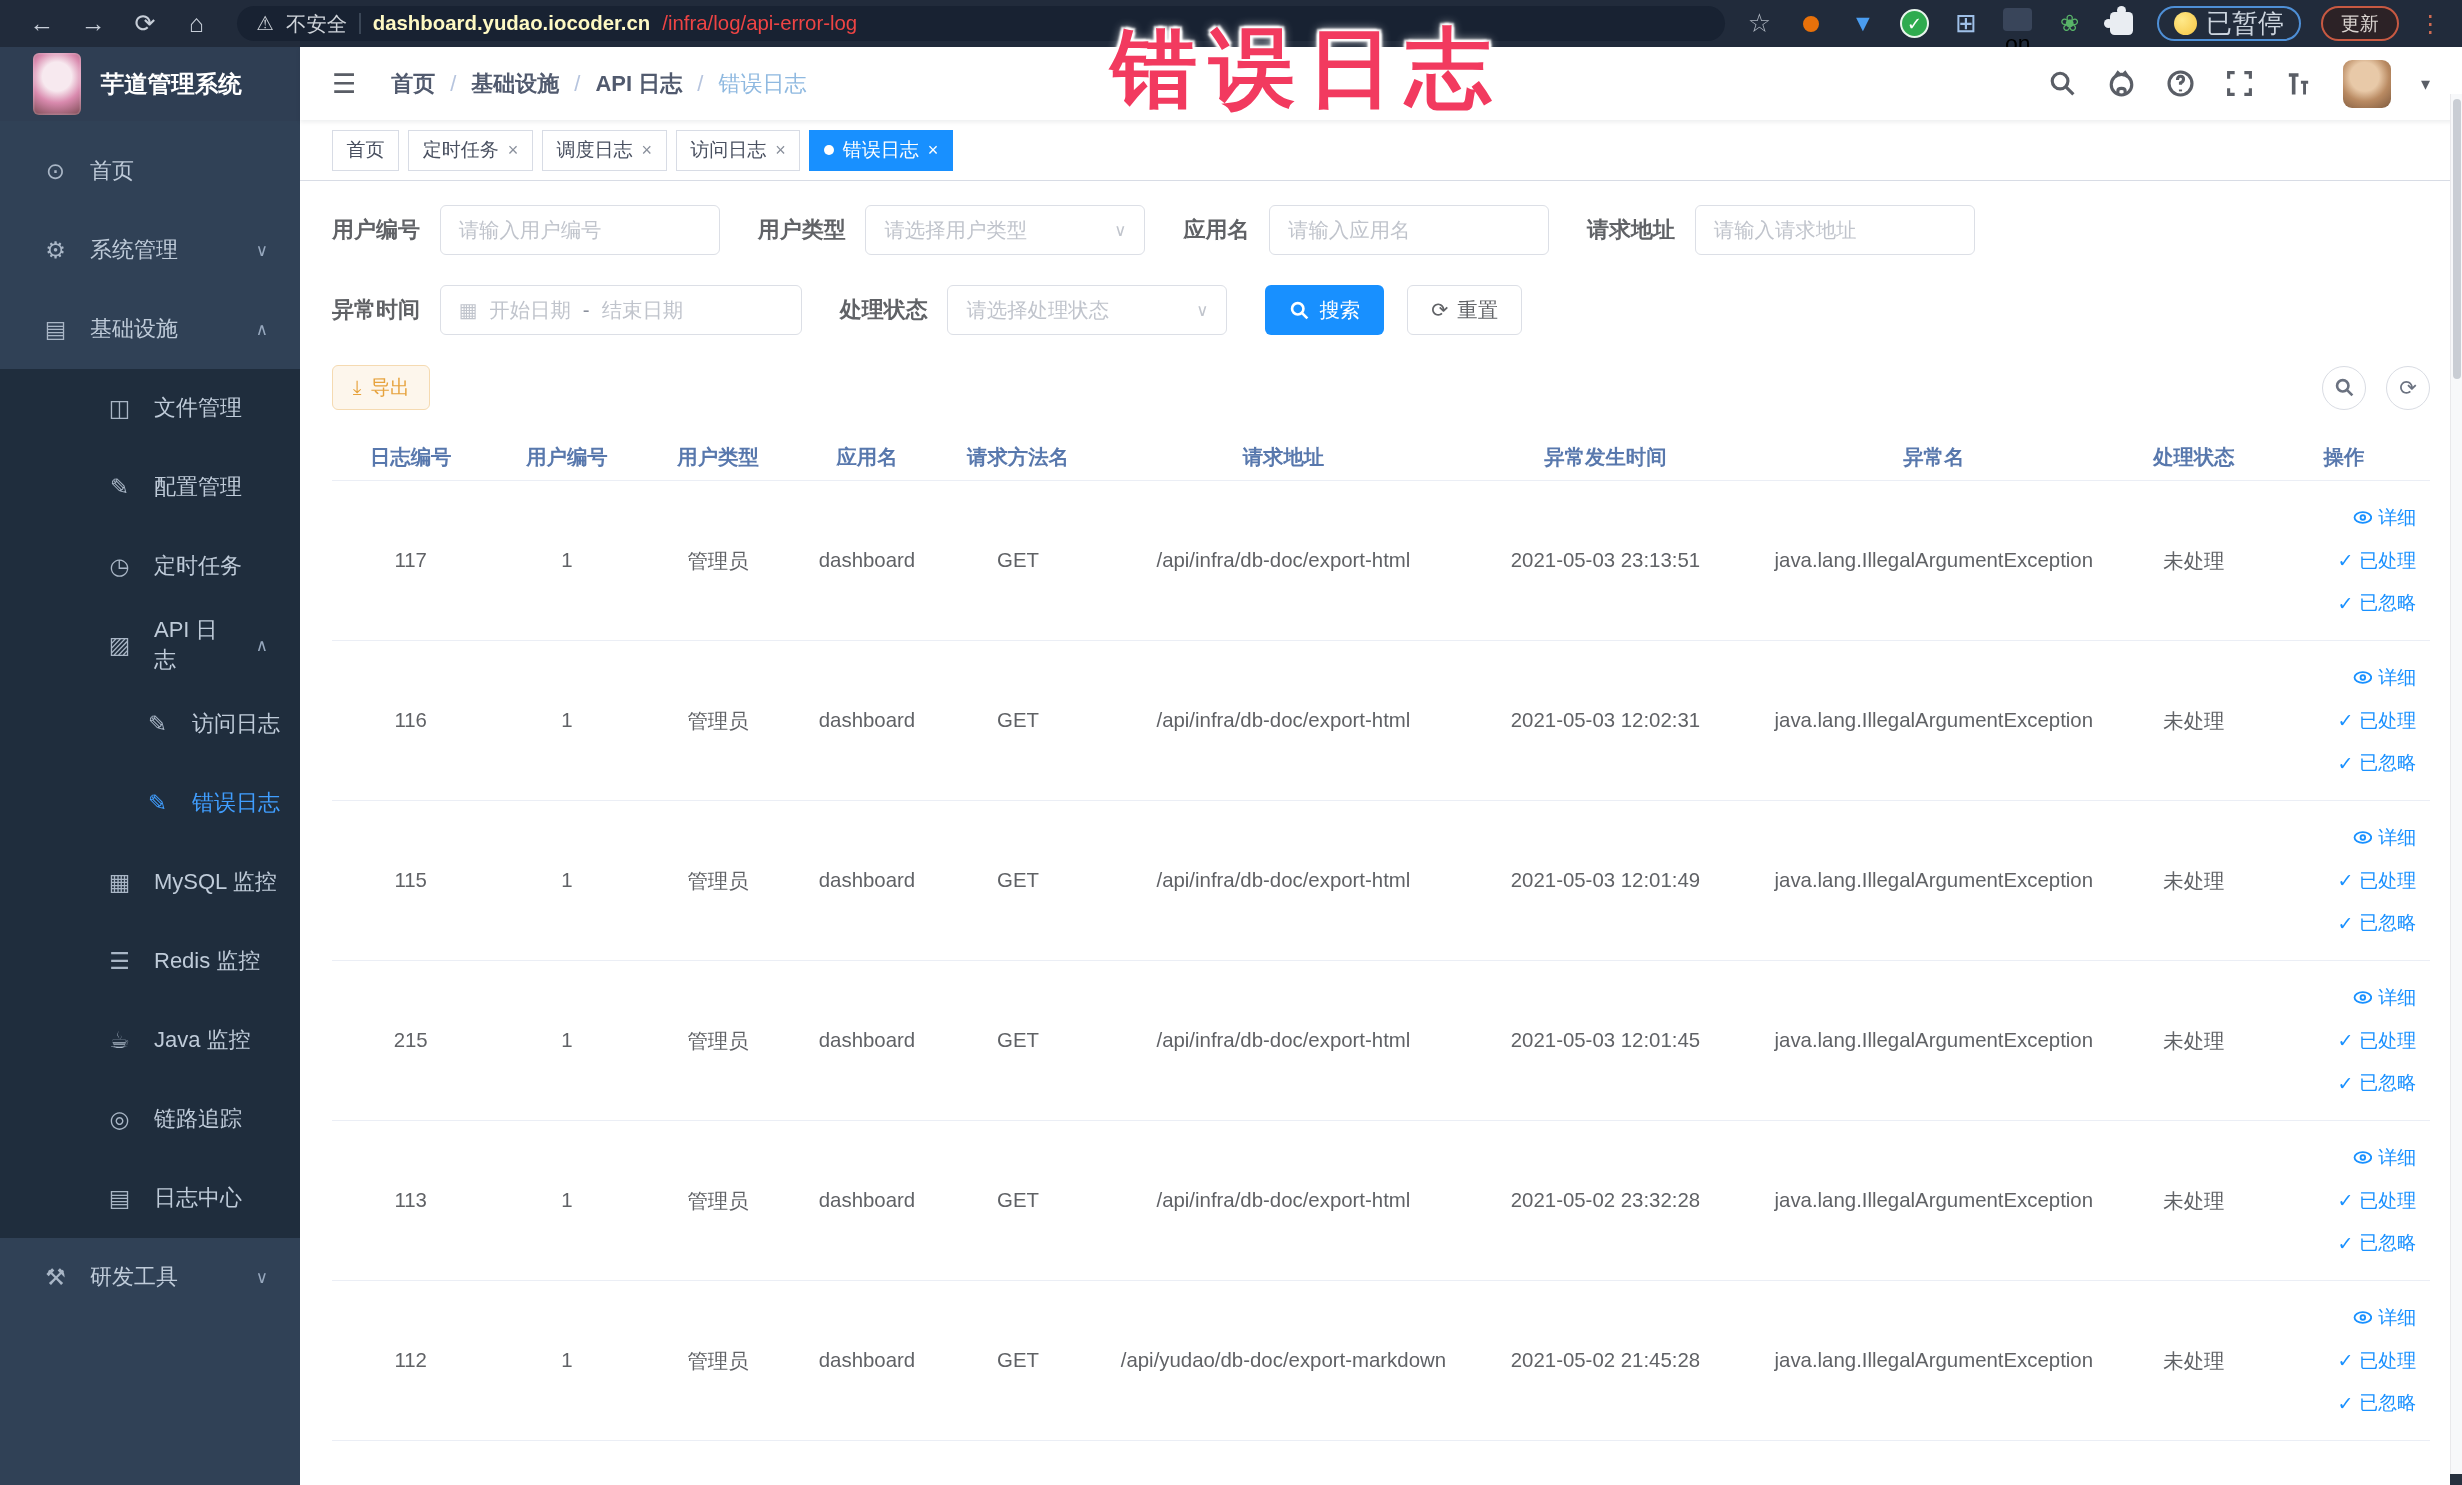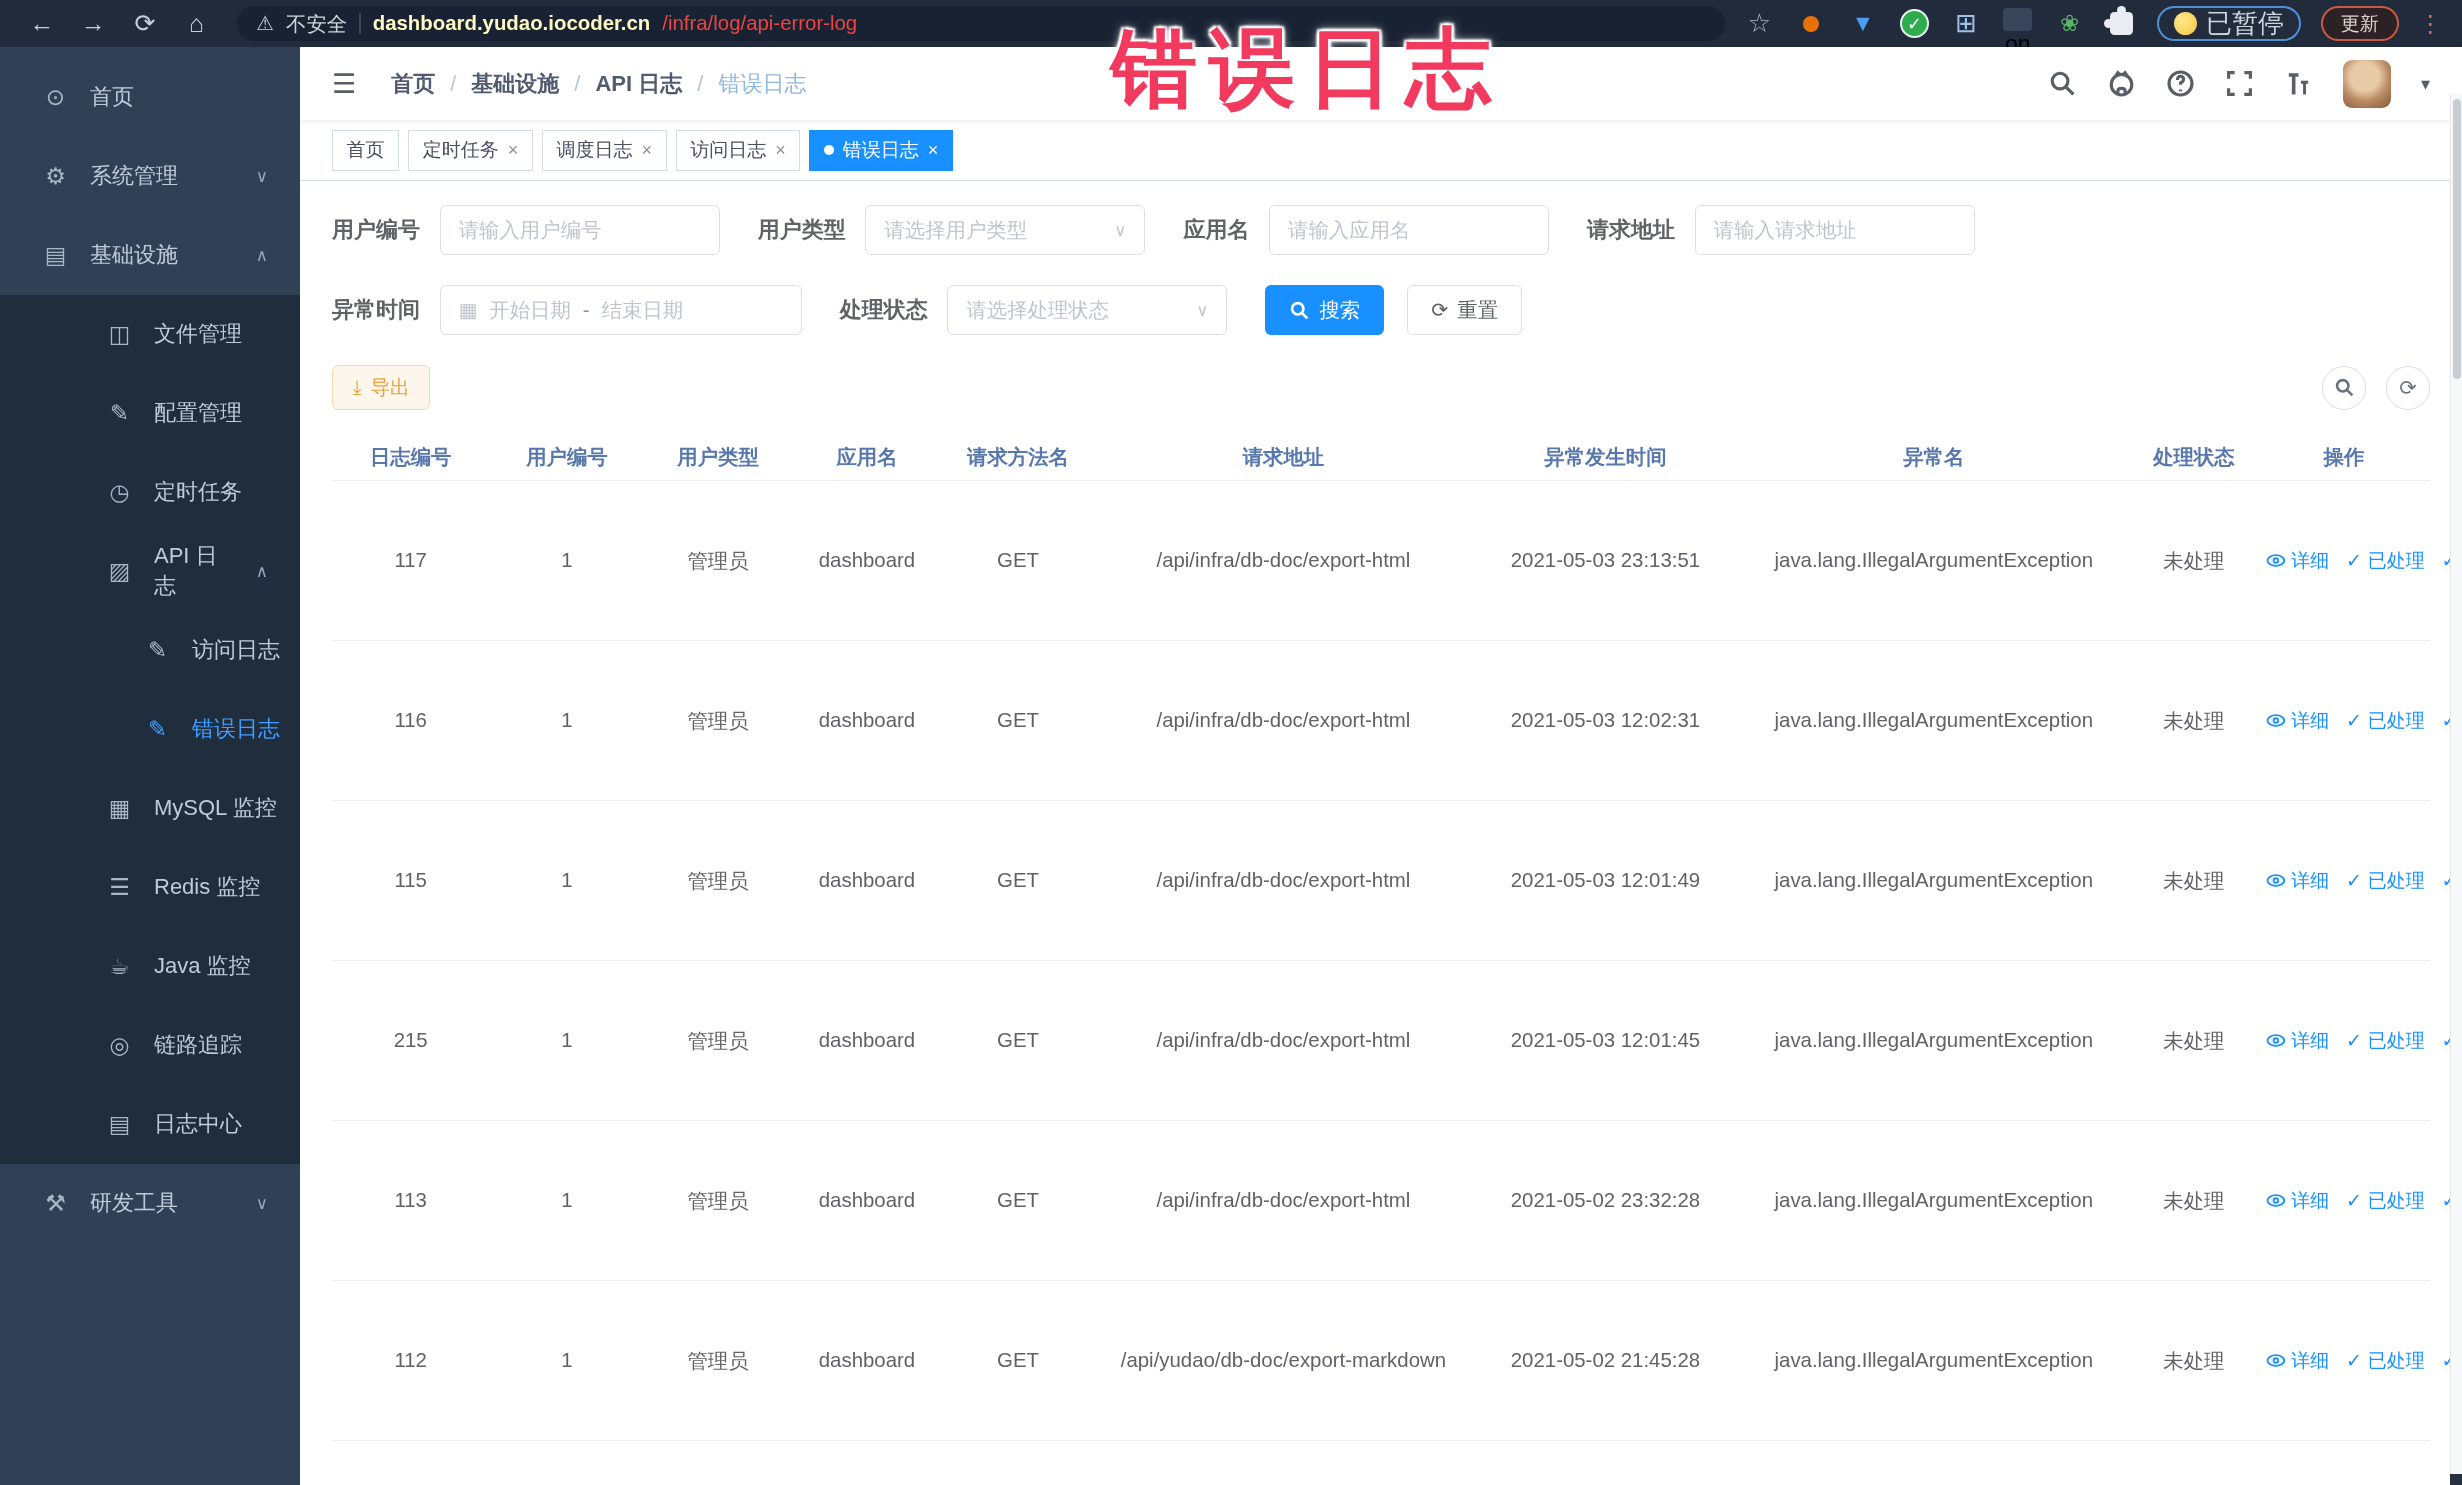--- a/index.html
+++ b/index.html
@@ -97,21 +97,21 @@
   .thead > div:nth-child(1),  .trow > div:nth-child(1)  { width:7.5%; }
   .thead > div:nth-child(2),  .trow > div:nth-child(2)  { width:7.4%; }
   .thead > div:nth-child(3),  .trow > div:nth-child(3)  { width:7.0%; }
   .thead > div:nth-child(4),  .trow > div:nth-child(4)  { width:7.2%; }
   .thead > div:nth-child(5),  .trow > div:nth-child(5)  { width:7.2%; }
   .thead > div:nth-child(6),  .trow > div:nth-child(6)  { width:18.1%; }
   .thead > div:nth-child(7),  .trow > div:nth-child(7)  { width:12.6%; }
   .thead > div:nth-child(8),  .trow > div:nth-child(8)  { width:18.7%; }
   .thead > div:nth-child(9),  .trow > div:nth-child(9)  { width:6.1%; }
   .thead > div:nth-child(10), .trow > div:nth-child(10) { width:8.2%; }
-  .ops { display:flex; flex-direction:row; align-items:flex-end; gap:16.7px; padding-right:13.6px !important; }
+  .ops { display:flex; flex-direction:column; align-items:flex-end; gap:16.7px; padding-right:13.6px !important; }
   .op { color:#1890ff; font-size:19px; display:flex; align-items:center; gap:6px; cursor:pointer; white-space:nowrap; }
   .op-svg { width:19.7px; height:15px; stroke:#1890ff; fill:none; stroke-width:2.4; }
 
   
   .scroll-track { position:absolute; right:0; top:47px; bottom:0; width:12px; background:#f7f8fa; border-left:0.8px solid #e9e9ec; z-index:5; }
   .scroll-thumb { position:absolute; top:4.5px; left:1.5px; width:8.3px; height:280px; border-radius:4.5px; background:#c9cdd4; }
   .scroll-corner { position:absolute; right:0; bottom:0; width:12px; height:12px; background:#27313f; z-index:6; }
 
   
   .overlay-title { position:absolute; left:1111px; top:10.6px; z-index:50; font-size:86px; font-weight:700; letter-spacing:12px; color:#f23a5f;
@@ -155,20 +155,24 @@
       <span>已暂停</span>
     </span>
     <span class="update-btn">更新</span>
     <span class="dots-g">⋮</span>
   </div>
 </div>
 
 <div class="app">
 
   <div class="sidebar">
+    <div class="logo-row">
+      <span class="logo-img"></span>
+      <span class="app-title">芋道管理系统</span>
+    </div>
     <div class="menu">
       <div class="mi">
           <span class="ic">⊙</span>
           <span>首页</span>
         </div>
       <div class="mi">
           <span class="ic">⚙</span>
           <span>系统管理</span>
           <span class="arrow">∨</span>
         </div>

